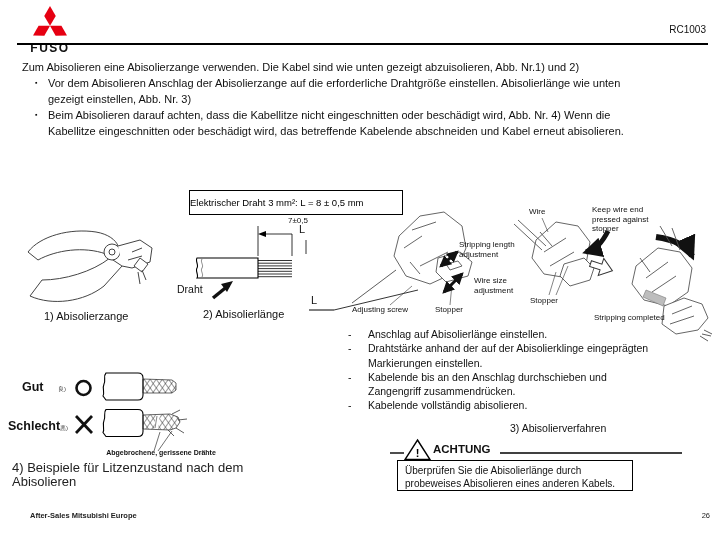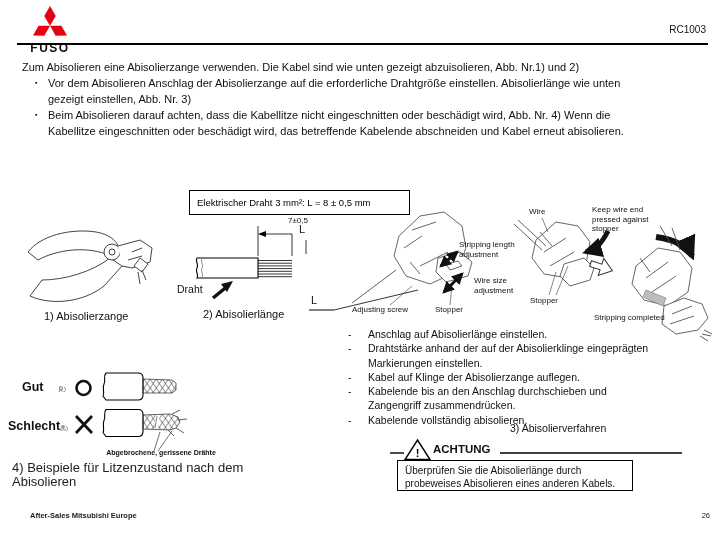--- a/index.html
+++ b/index.html
@@ -7,21 +7,21 @@
         font-family:"Liberation Sans", sans-serif;color:#000;}
   .art{position:absolute;left:0;top:0;pointer-events:none;}
   .rule{position:absolute;left:17px;right:12px;top:43px;height:2px;background:#000;}
   .brand{position:absolute;left:22px;top:6px;width:56px;text-align:center;}
   .brand .word{display:block;font-weight:800;font-size:12px;letter-spacing:1.5px;margin-top:1px;color:#111;}
   .doccode{position:absolute;right:14px;top:24px;font-size:10px;color:#111;}
   .intro{position:absolute;left:22px;top:59px;width:695px;font-size:11px;line-height:16px;color:#111;}
   .ibul{position:relative;padding-left:26px;width:595px;}
   .ibul::before{content:"▪";position:absolute;left:13px;top:0;font-size:7px;line-height:16px;color:#111;}
   .specbox{position:absolute;left:189px;top:190px;width:212px;height:23px;border:1px solid #000;
-           font-size:9.5px;line-height:23px;padding-left:7px;white-space:nowrap;}
+           font-size:9.5px;line-height:23px;white-space:nowrap;}
   .lbl{position:absolute;font-size:8px;line-height:9.5px;color:#111;}
   .cap{position:absolute;font-size:11px;color:#111;white-space:nowrap;}
   .dim{position:absolute;font-size:8px;color:#111;white-space:nowrap;margin-left:36px;}
   .Llab{position:absolute;font-size:11px;color:#111;}
   .steps{position:absolute;left:346px;top:327px;width:312px;font-size:10.5px;line-height:14.3px;color:#111;}
   .step{position:relative;padding-left:22px;}
   .step::before{content:"-";position:absolute;left:2px;top:0;}
   .goodbad{font-weight:bold;font-size:12.5px;color:#111;position:absolute;white-space:nowrap;}
   .tiny{position:absolute;font-size:6px;color:#444;white-space:nowrap;}
   .defectcap{position:absolute;left:86px;top:449px;width:150px;font-size:7px;font-weight:bold;
@@ -205,21 +205,20 @@
     <div>Keep wire end</div>
     <div>pressed against</div>
     <div>stopper</div>
   </div>
   <div class="lbl" style="left:530px;top:296px;">Stopper</div>
   <div class="lbl" style="left:594px;top:313px;">Stripping completed</div>
 
   <div class="steps">
     <div class="step">Anschlag auf Abisolierlänge einstellen.</div>
     <div class="step">Drahtstärke anhand der auf der Abisolierklinge eingeprägten Markierungen einstellen.</div>
-    <div class="step">Kabel auf Klinge der Abisolierzange auflegen.</div>
     <div class="step">Kabelende bis an den Anschlag durchschieben und Zangengriff zusammendrücken.</div>
     <div class="step">Kabelende vollständig abisolieren.</div>
   </div>
   <div class="cap" style="left:510px;top:422px;font-size:10.5px;">3) Abisolierverfahren</div>
 
   <div class="goodbad" style="left:22px;top:380px;">Gut</div>
   <div class="tiny" style="left:58px;top:385px;">良)</div>
   <div class="goodbad" style="left:8px;top:419px;">Schlecht</div>
   <div class="tiny" style="left:60px;top:424px;">悪)</div>
   <div class="defectcap">Abgebrochene, gerissene Drähte</div>

